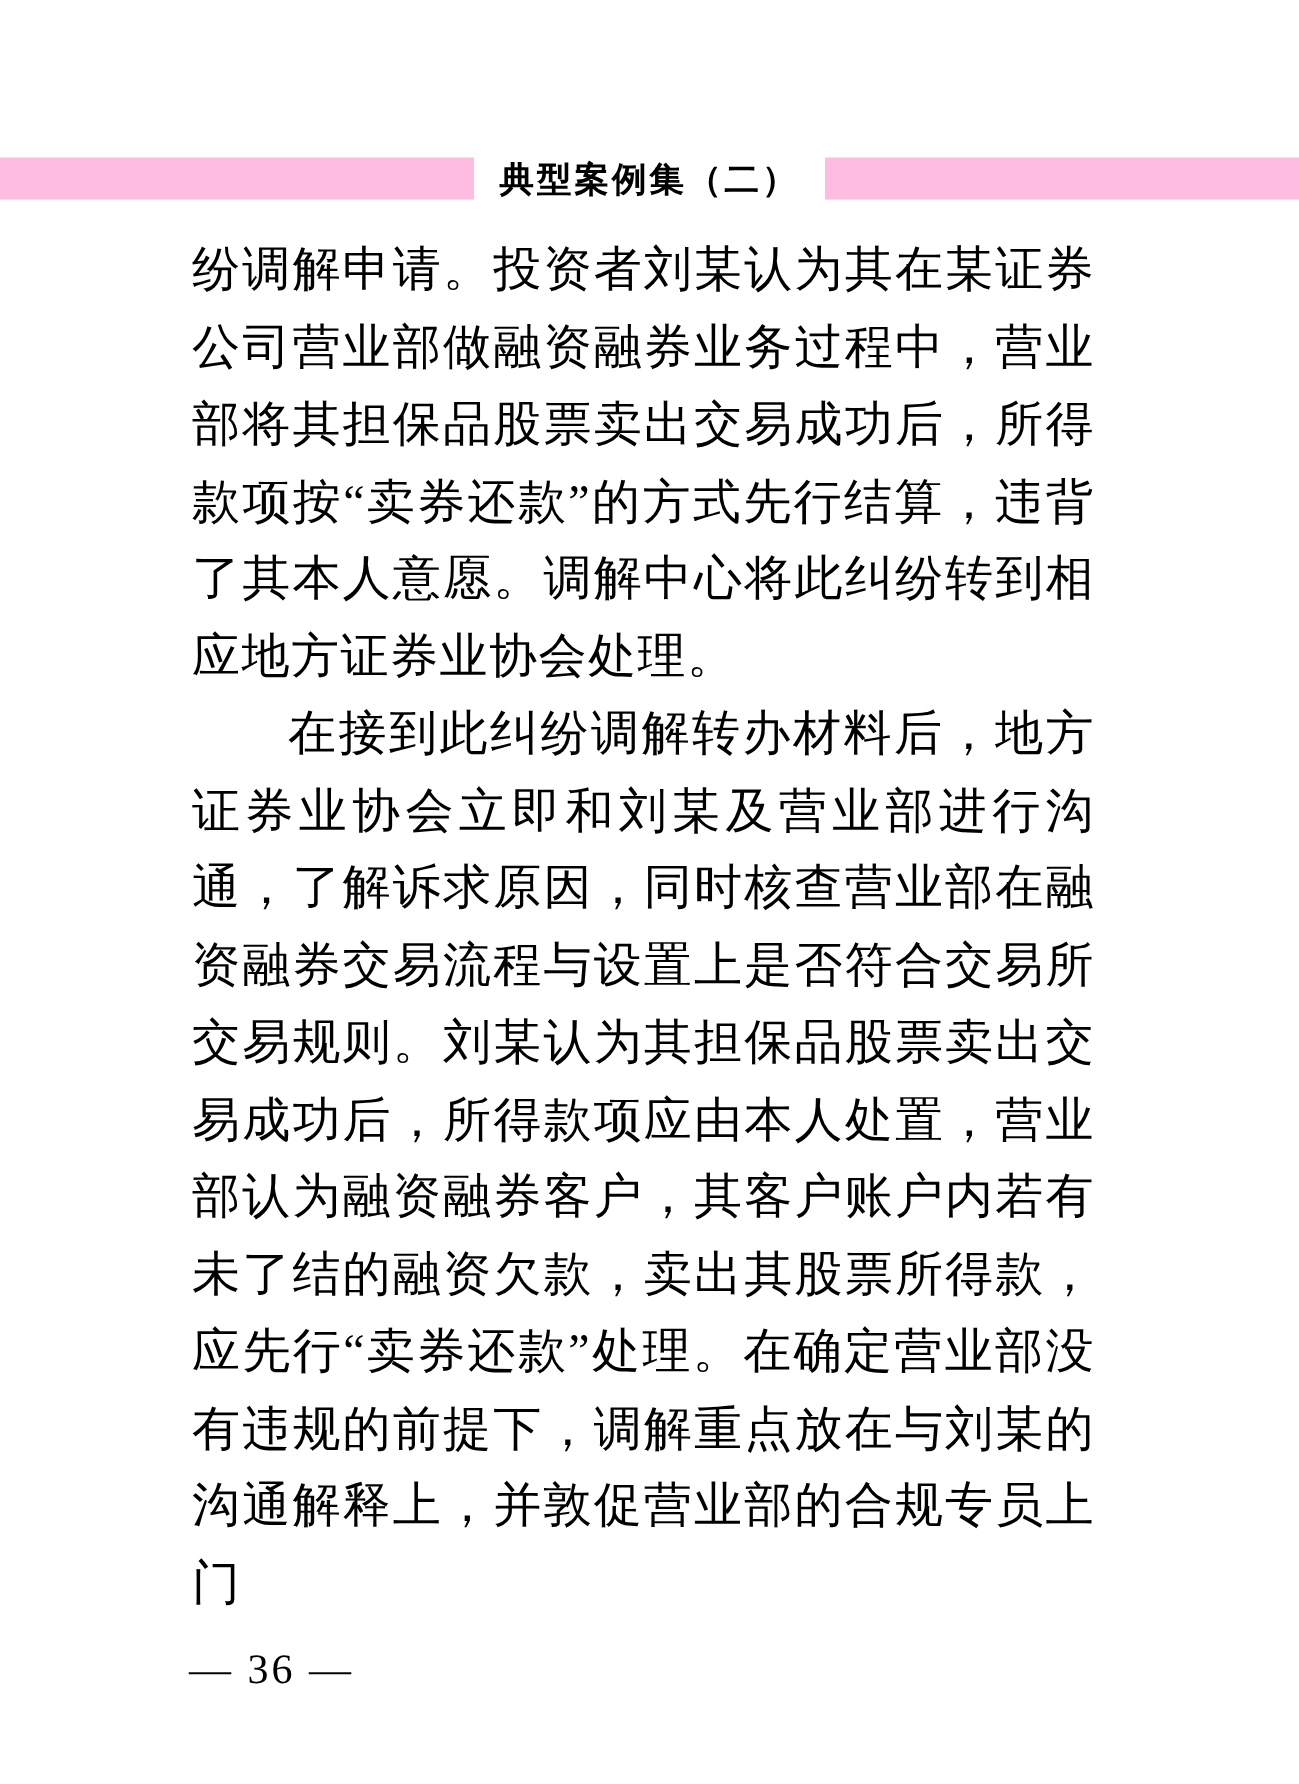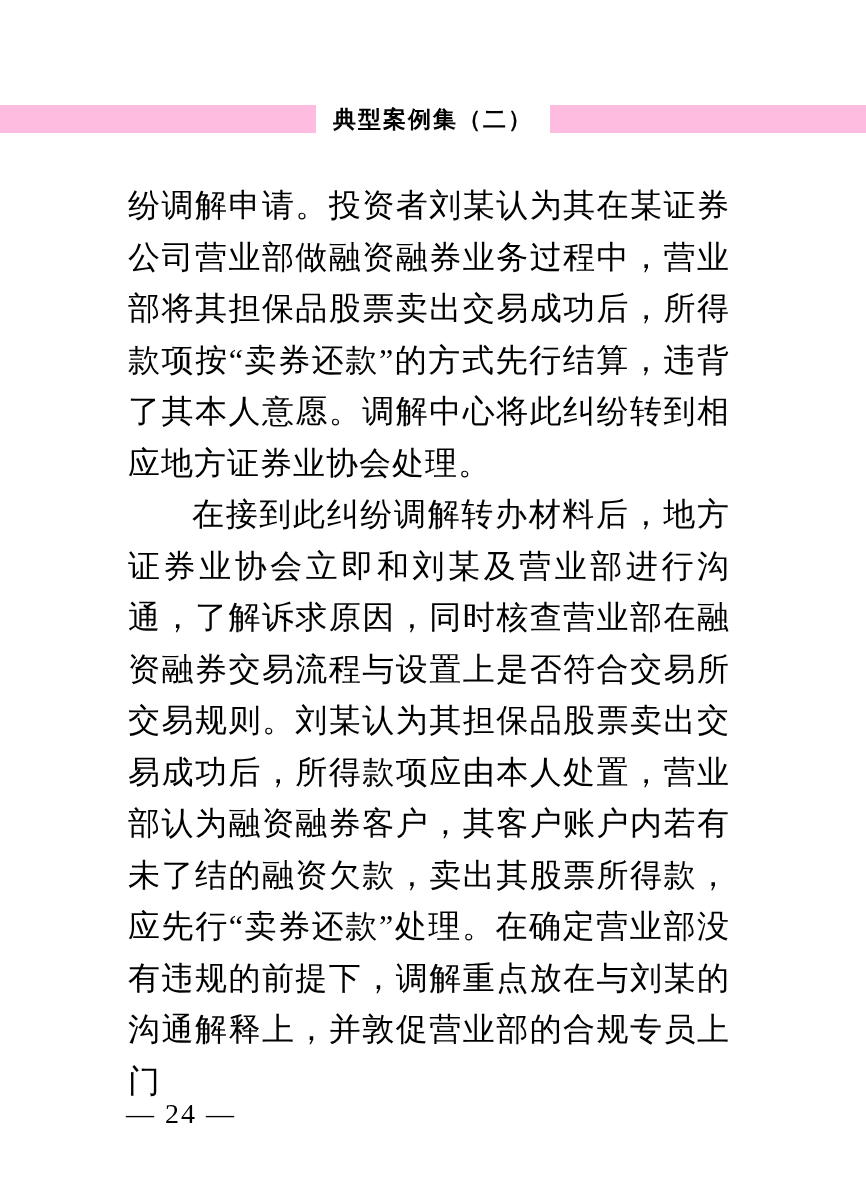--- a/index.html
+++ b/index.html
@@ -39,21 +39,21 @@
     font-weight: 700;
     font-size: 23px;
     letter-spacing: 2px;
     line-height: 28px;
     white-space: nowrap;
     color: #000000;
   }
   
   .body-text {
     position: absolute;
-    top: 180px;
+    top: 154px;
     left: 128px;
     width: 602px;
     font-size: 32px;
     line-height: 51.5px;
     letter-spacing: 1px;
     text-align: justify;
     text-justify: inter-character;
   }
   .para {
     margin: 0;
@@ -82,16 +82,16 @@
     <h1 class="header-title">典型案例集（二）</h1>
     <div class="band"></div>
   </header>
 
   <main class="body-text">
     <p class="para">纷调解申请。投资者刘某认为其在某证券公司营业部做融资融券业务过程中，营业部将其担保品股票卖出交易成功后，所得款项按“卖券还款”的方式先行结算，违背了其本人意愿。调解中心将此纠纷转到相应地方证券业协会处理。</p>
     <p class="para para-indent">在接到此纠纷调解转办材料后，地方证券业协会立即和刘某及营业部进行沟通，了解诉求原因，同时核查营业部在融资融券交易流程与设置上是否符合交易所交易规则。刘某认为其担保品股票卖出交易成功后，所得款项应由本人处置，营业部认为融资融券客户，其客户账户内若有未了结的融资欠款，卖出其股票所得款，应先行“卖券还款”处理。在确定营业部没有违规的前提下，调解重点放在与刘某的沟通解释上，并敦促营业部的合规专员上门</p>
   </main>
 
   <footer class="footer">
-    <span>— 24 —</span>
+    <span>— 36 —</span>
   </footer>
 
 </div>
 
 </body></html>

